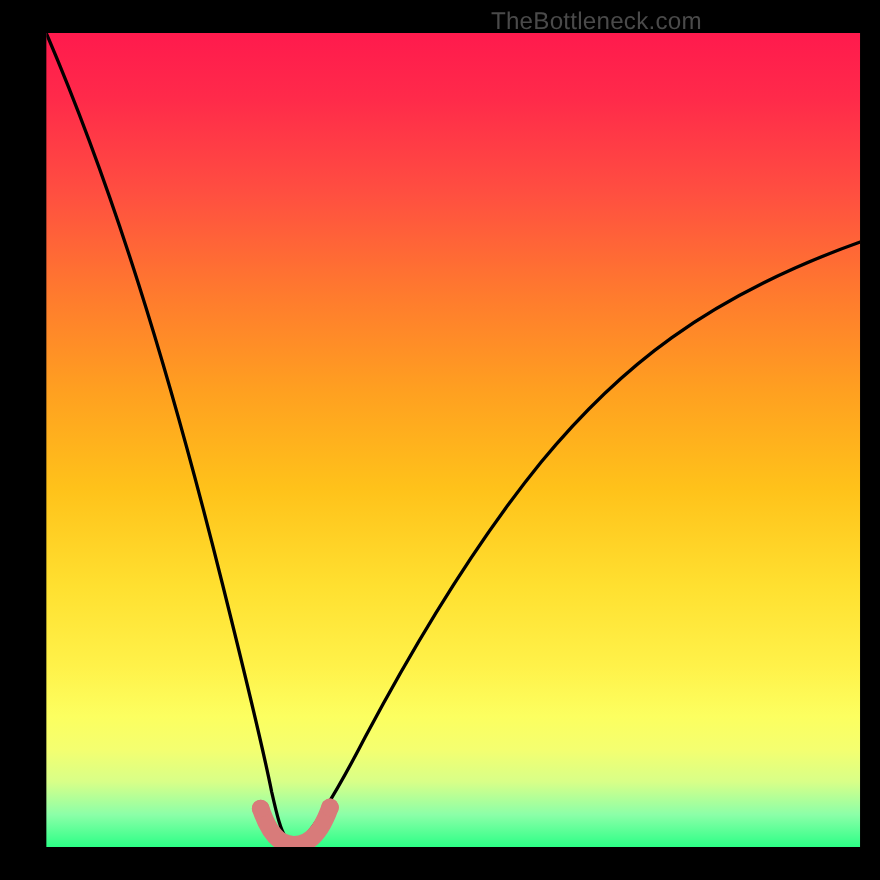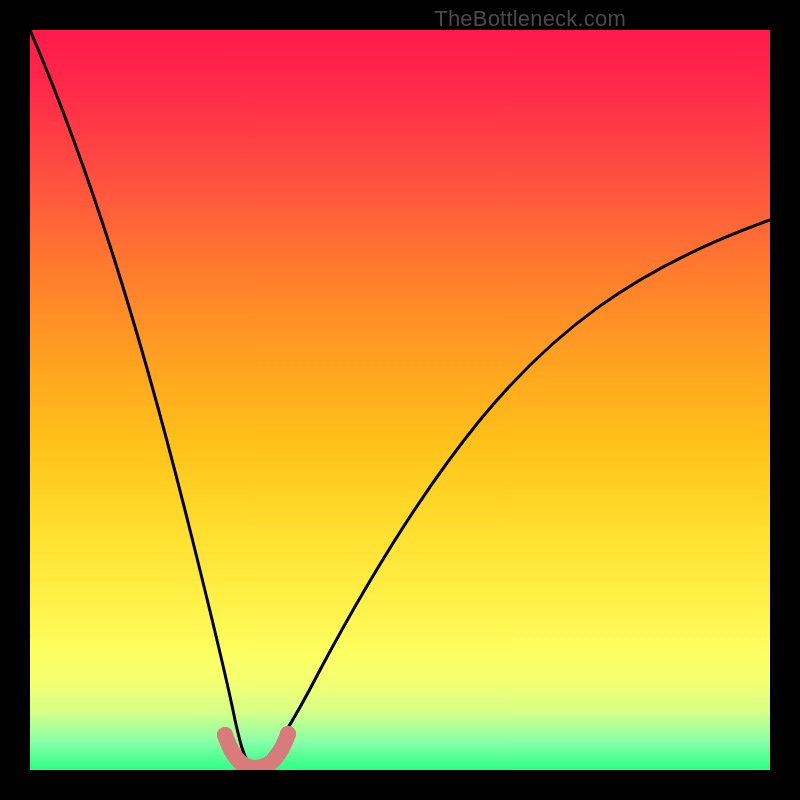--- a/index.html
+++ b/index.html
@@ -7,21 +7,21 @@
     padding: 0;
     width: 800px;
     height: 800px;
     background: #000;
     overflow: hidden;
     font-family: Arial, Helvetica, sans-serif;
   }
   .frame {
     position: absolute;
     top: 0;
-    left: 0;
+    left: 12px;
     width: 640px;
     height: 800px;
     background: #000;
     border-radius: 14px;
   }
   .plot-area {
     position: absolute;
     top: 30px;
     left: 30px;
     width: 740px;

